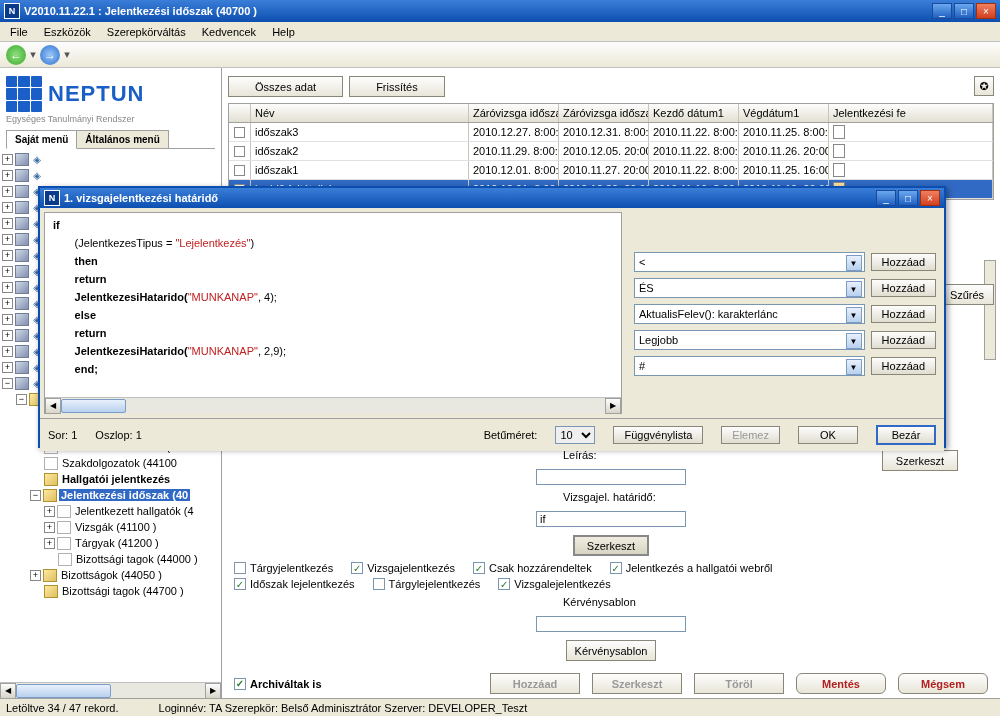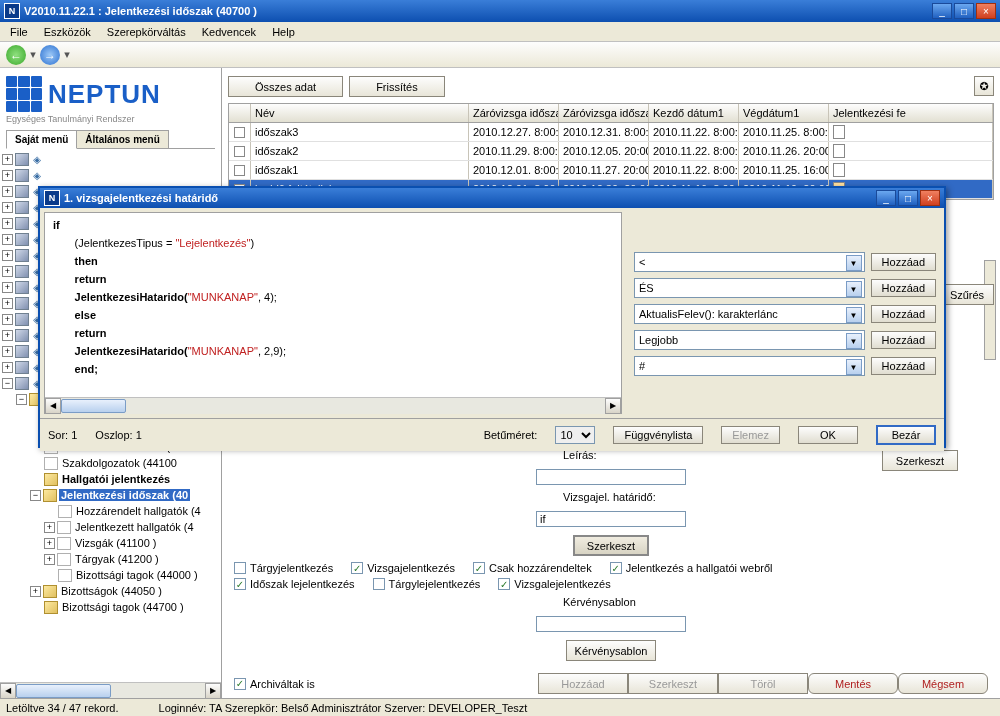--- a/index.html
+++ b/index.html
@@ -21,21 +21,21 @@
 .toolbar .fwd{background:radial-gradient(circle,#9cc8f7,#2a6fd0);color:#fff;}
 .toolbar .drop{width:10px;display:flex;align-items:center;justify-content:center;color:#555;cursor:pointer;}
 
 .content { display:flex; height:calc(100% - 22px - 20px - 26px - 18px); }
 
 .leftpanel { width:222px; border-right:1px solid #a0a0a0; display:flex;flex-direction:column; overflow:hidden;}
 .logo-area { padding:8px 6px 0 6px; }
 .logo { display:flex; align-items:center; gap:6px;}
 .logo-squares{width:36px;height:36px;display:grid;grid-template-columns:repeat(3,1fr);grid-template-rows:repeat(3,1fr);gap:1px;}
 .logo-squares div{background:#1a5fc7;border-radius:1px;}
-.logo-text{font-size:26px;font-weight:bold;color:#1a5fc7;letter-spacing:1px;}
+.logo-text{font-size:22px;font-weight:bold;color:#1a5fc7;letter-spacing:1px;}
 .logo-sub{font-size:9px;color:#888;margin-top:2px;}
 
 .sidetabs{display:flex;margin-top:6px;border-bottom:1px solid #a0a0a0;}
 .sidetab{padding:3px 8px;border:1px solid #a0a0a0;border-bottom:none;background:#ece9d8;margin-right:-1px;cursor:pointer;font-size:10px;font-weight:bold;}
 .sidetab.active{background:#fff;border-bottom:1px solid #fff;margin-bottom:-1px;}
 
 .tree{flex:1;overflow:auto;padding:2px;font-size:11px;position:relative;}
 .tree-row{display:flex;align-items:center;height:16px;white-space:nowrap;cursor:pointer;}
 .tree-row .exp{width:11px;height:11px;border:1px solid #888;display:flex;align-items:center;justify-content:center;font-size:9px;line-height:1;margin-right:2px;background:#fff;}
 .tree-row .icns{display:flex;gap:1px;margin-right:2px;}
@@ -78,21 +78,21 @@
 .form-area{margin-top:8px;padding:4px 6px;}
 .form-row{display:flex;align-items:center;gap:8px;margin:6px 0;flex-direction:column;}
 .lbl{width:96px;}
 .txt{flex:1;border:1px solid #7a96b0;height:18px;padding:1px 3px;background:#fff;}
 .long-btn{width:76px;}
 .chk-row{display:flex;gap:18px;flex-wrap:wrap;margin:4px 0;}
 .chkbox{display:flex;align-items:center;gap:4px;}
 .chkbox .box{width:12px;height:12px;border:1px solid #7a96b0;background:#fff;display:flex;align-items:center;justify-content:center;font-size:10px;color:#2a7a2a;}
 .chkbox.checked .box::after{content:"✓";}
 
-.bottom-actions{display:flex;gap:0;justify-content:flex-end;margin-top:12px;align-items:center;}
+.bottom-actions{display:flex;gap:12px;justify-content:flex-end;margin-top:12px;align-items:center;font-weight:bold;}
 .bottom-actions .left{margin-right:auto;}
 .red{color:#b02020;border-radius:6px;}
 .dis{color:#999;}
 
 .statusbar{position:absolute;bottom:0;left:0;right:0;height:18px;background:#ece9d8;border-top:1px solid #a0a0a0;display:flex;align-items:center;padding:0 6px;font-size:10px;gap:40px;}
 
 
 .dialog{position:absolute;left:38px;top:186px;width:908px;height:262px;border:2px solid #0a4fb0;background:#ece9d8;box-shadow:2px 2px 6px rgba(0,0,0,0.4);}
 .dialog .titlebar{height:20px;}
 .dialog-body{display:flex;height:calc(100% - 20px - 28px);padding:4px;gap:8px;}
@@ -322,27 +322,20 @@
         </div>
       <div class="tree-row sel bold">
           <span class="spacer" style="width:28px"></span>
           <span class="exp">−</span>
           <span class="icns">
             <span class="ico folder-ico"></span>
           </span>
           <span class="label">Jelentkezési időszak (40</span>
         </div>
       <div class="tree-row">
-          <span class="spacer" style="width:56px"></span>
-          <span class="icns">
-            <span class="ico page-ico"></span>
-          </span>
-          <span class="label">Hozzárendelt hallgatók (4</span>
-        </div>
-      <div class="tree-row">
           <span class="spacer" style="width:42px"></span>
           <span class="exp">+</span>
           <span class="icns">
             <span class="ico page-ico"></span>
           </span>
           <span class="label">Jelentkezett hallgatók (4</span>
         </div>
       <div class="tree-row">
           <span class="spacer" style="width:42px"></span>
           <span class="exp">+</span>

